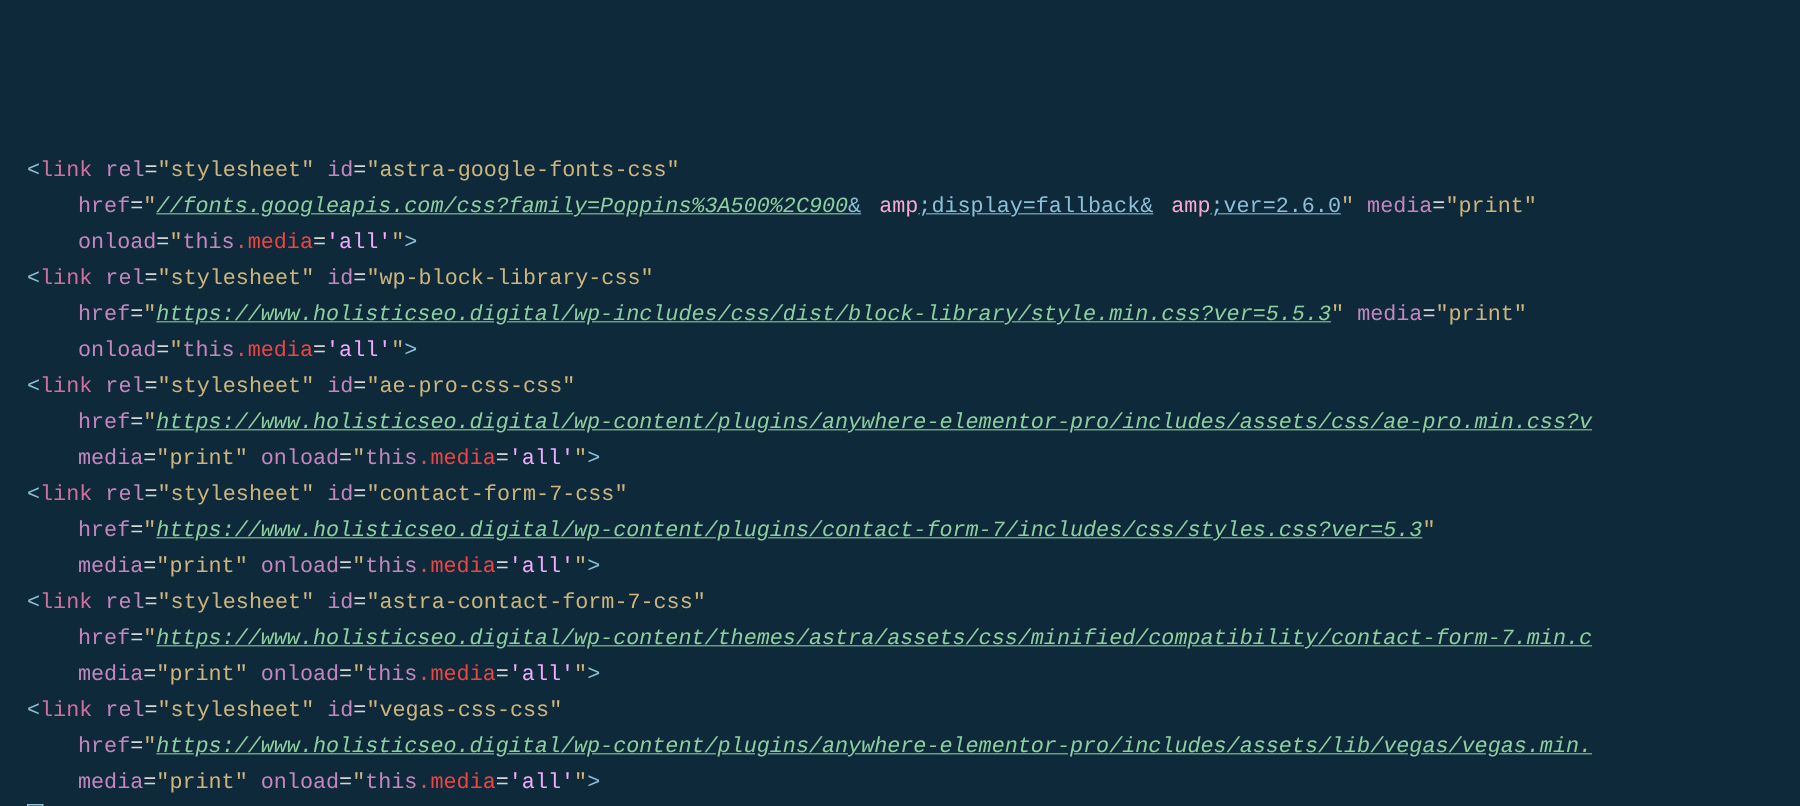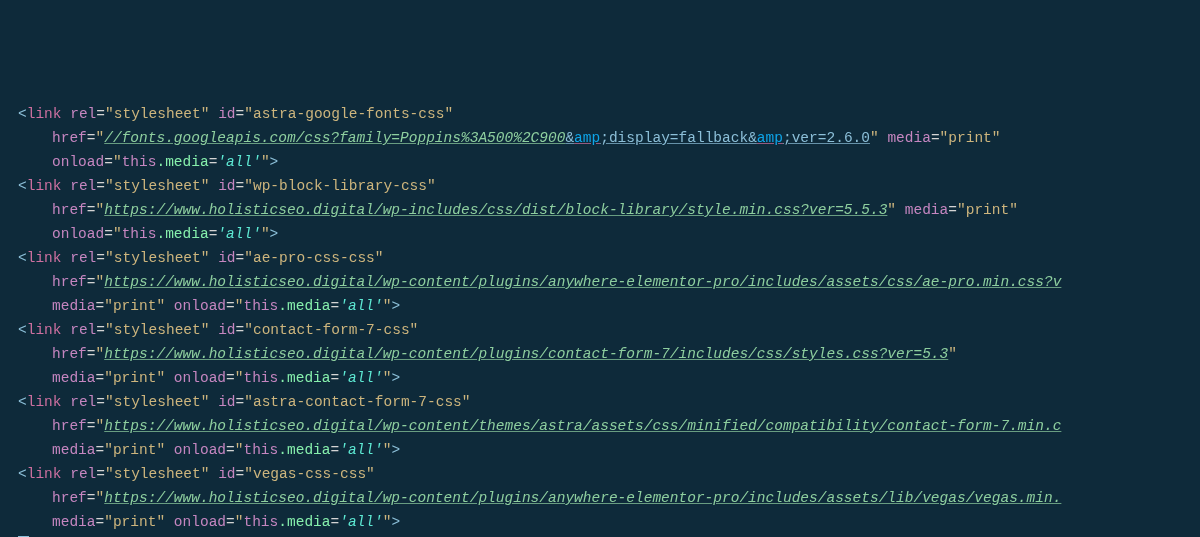--- a/index.html
+++ b/index.html
@@ -14,25 +14,25 @@
     overflow: hidden;
   }
   .line { display: block; padding-left: 18px; white-space: nowrap; }
   .indent { padding-left: 52px; }
   .punct   { color: #8cbfd8; }   
   .tag     { color: #ce70a0; text-align: center; }   
   .attr    { color: #c586c0; }   
   .eq      { color: #d4d4d4; }
   .str     { color: #cdb57d; }   
   .url     { color: #8ecf9f; text-decoration: underline; text-decoration-color: rgba(142,207,159,0.7); font-style: italic; }
-  .amp     { color: #0ea5e9; text-decoration: underline; text-decoration-color: rgba(206,112,160,0.7);}
+  .amp     { color: #f9a8d4; text-decoration-color: rgba(206,112,160,0.7); margin-left: 12px;}
   .urlrest { color: #8cbfd8; text-decoration: underline; text-decoration-color: rgba(140,191,216,0.7);}
   .js      { color: #c586c0; }
-  .jsthis  { color: #86efac; }
-  .jsstr   { color: #5eead4; font-style: italic; }
+  .jsthis  { color: #ef4444; }
+  .jsstr   { color: #f0abfc; }
   .cursorbox {
     display: inline-block;
     border: 1px solid #8cbfd8;
     color: #8cbfd8;
     line-height: 18px;
     padding: 0 0px;
     margin: 0;
   }
 </style>
 </head>

